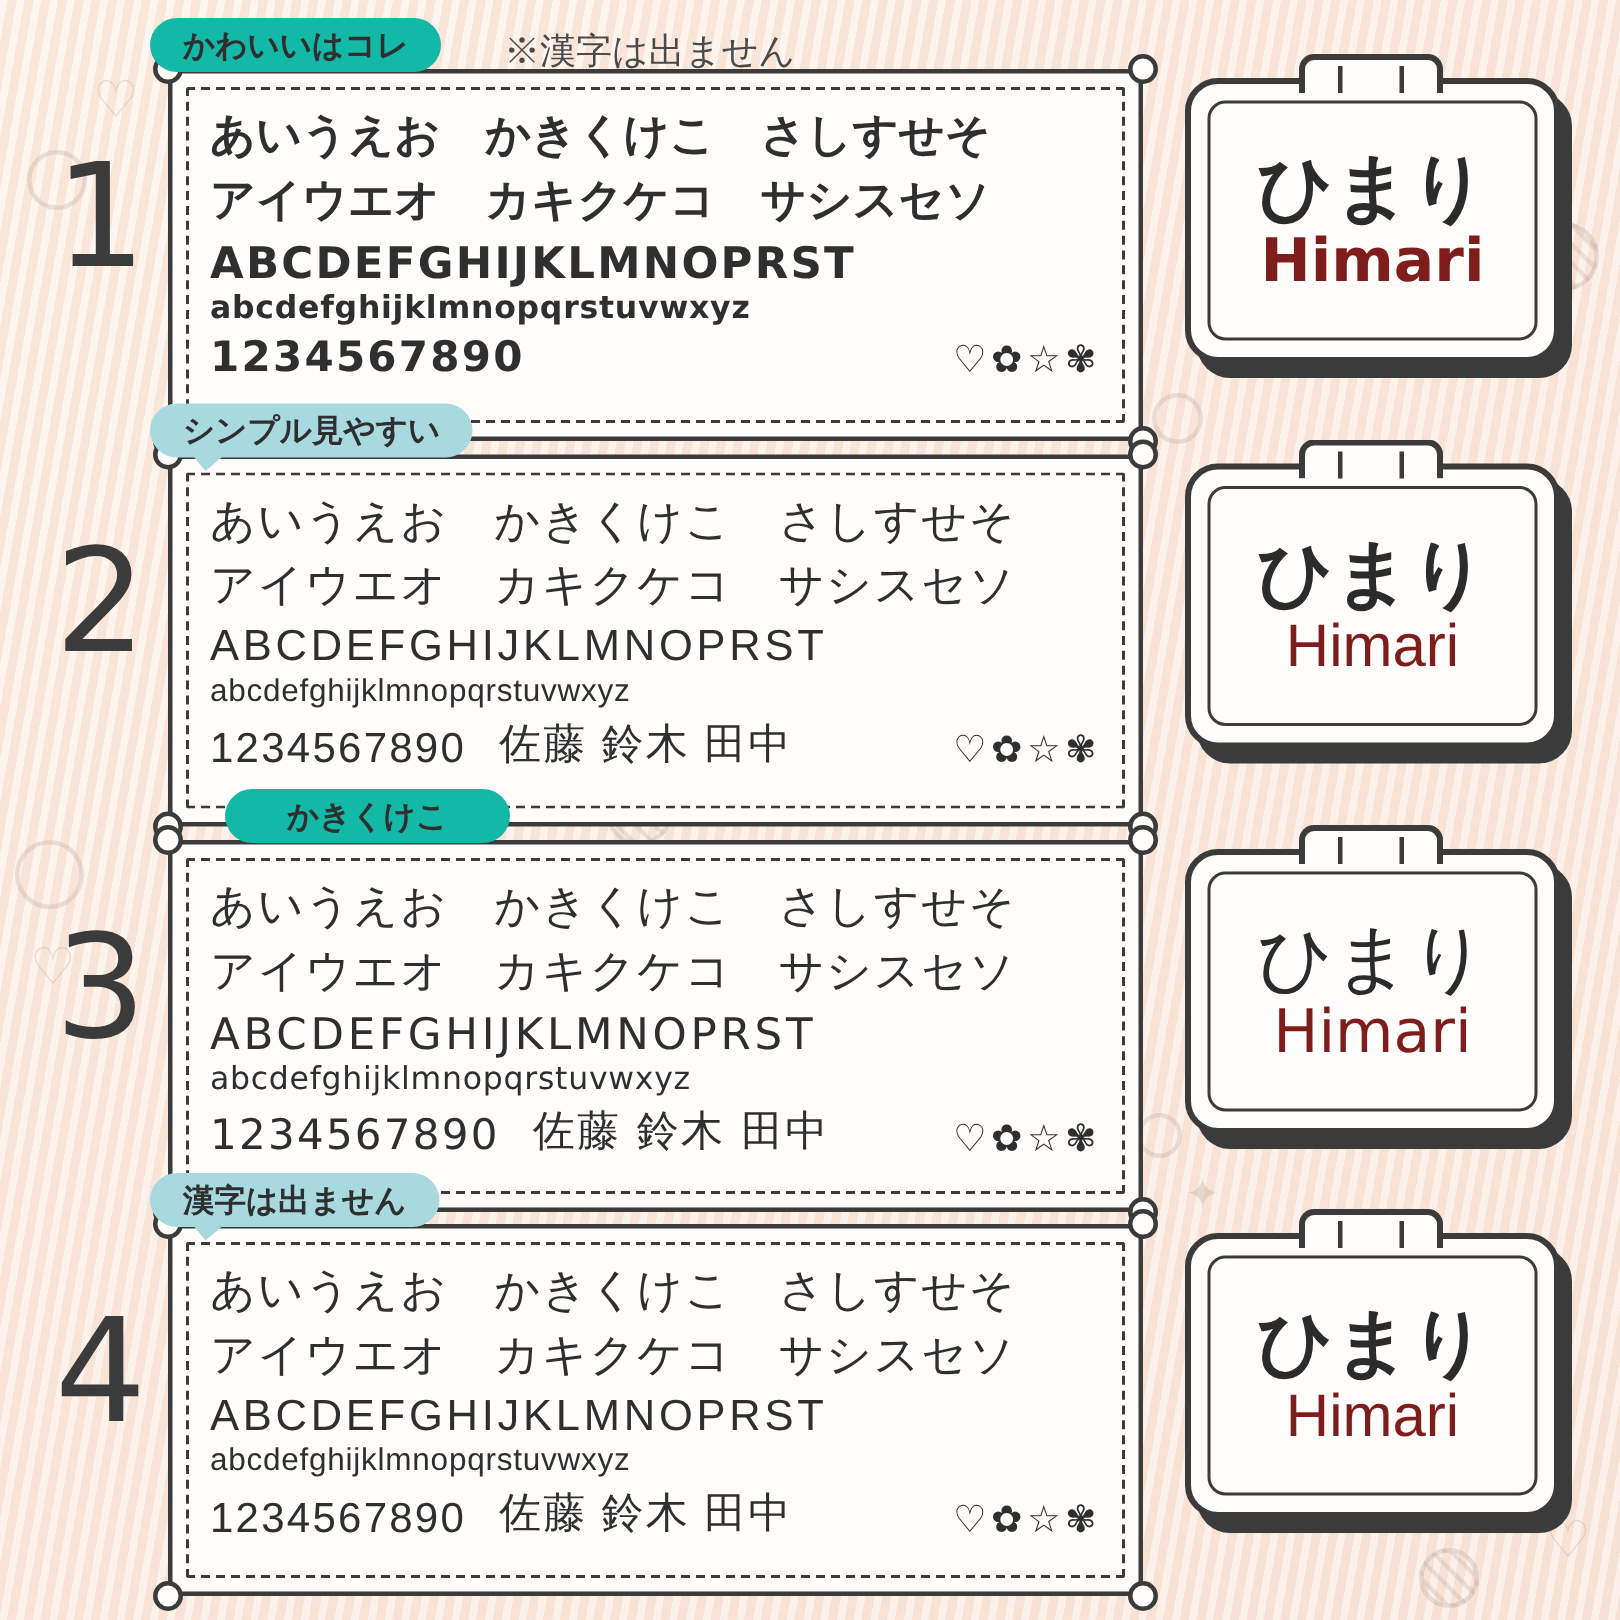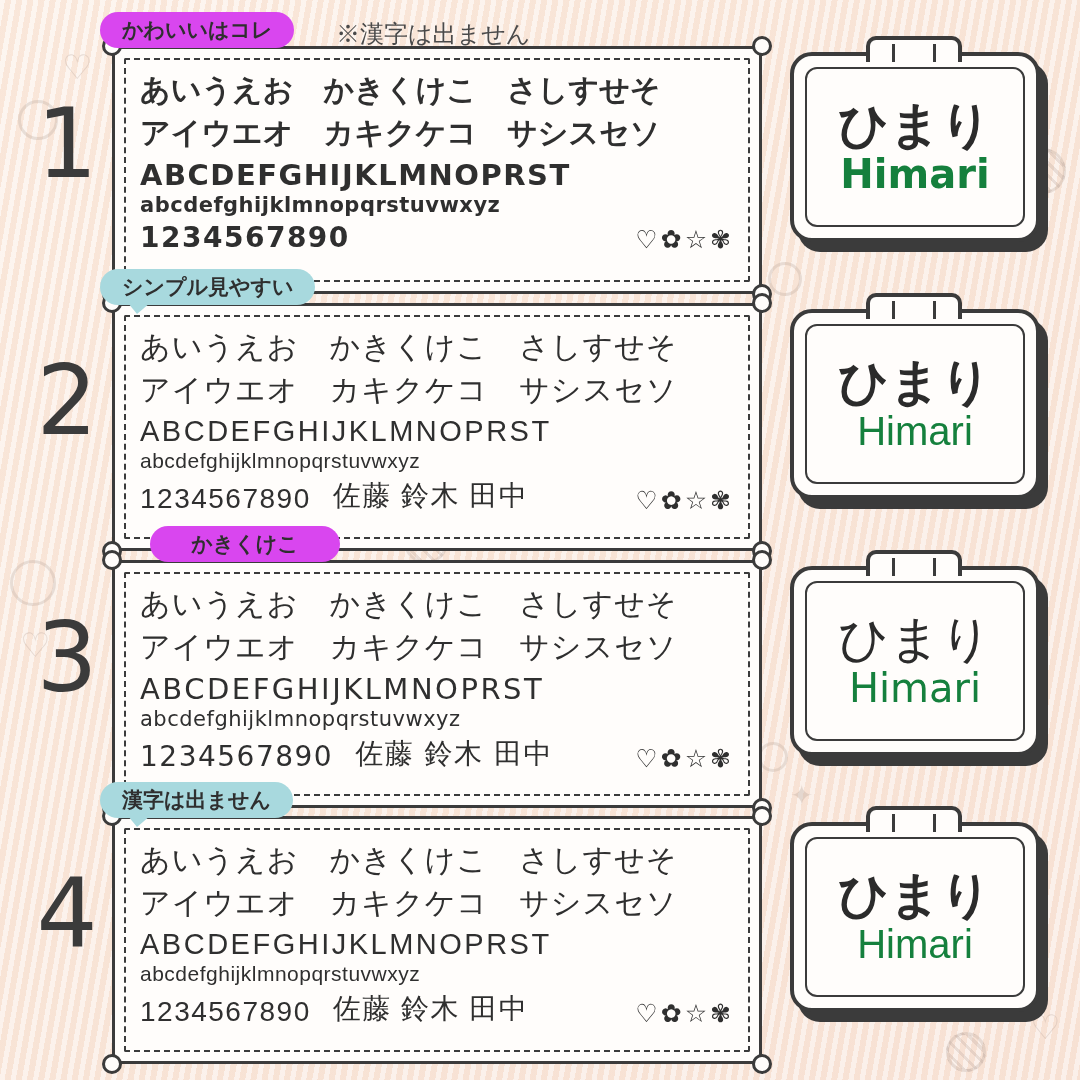--- a/index.html
+++ b/index.html
@@ -155,21 +155,21 @@
     padding: 0 22px;
     border-radius: 18px;
     display: flex;
     align-items: center;
     justify-content: center;
     font-size: 21px;
     font-weight: bold;
     color: #2f2f2f;
     z-index: 5;
   }
-  .badge-orange { background: #d946ef; }
+  .badge-orange { background: #14b8a6; }
   .badge-blue { background: #a8d9de; font-family: Liberation Mono, monospace; }
   .badge-3 { left: 150px; width: 190px; }
   .badge-speech::after {
     content: "";
     position: absolute;
     left: 28px;
     bottom: -9px;
     width: 0; height: 0;
     border-left: 9px solid transparent;
     border-right: 13px solid transparent;
@@ -240,21 +240,21 @@
   }
   .plate-clip::before { left: 22px; }
   .plate-clip::after { right: 22px; }
   .plate-name-jp {
     font-size: 50px;
     color: #2b2b2b;
     line-height: 1.05;
   }
   .plate-name-en {
     font-size: 40px;
-    color: #15803d;
+    color: #7f1d1d;
     line-height: 1.05;
   }
   .plate-round .plate-name-jp,
   .plate-round .plate-name-en {
     font-family: "DejaVu Sans", sans-serif;
     font-weight: bold;
   }
   .plate-simple .plate-name-jp { font-family: "DejaVu Sans", sans-serif; font-weight: bold; }
   .plate-simple .plate-name-en { font-family: "Liberation Sans", sans-serif; font-weight: 400; }
   .plate-hand .plate-name-jp { font-family: "DejaVu Sans", sans-serif; font-weight: 400; }

